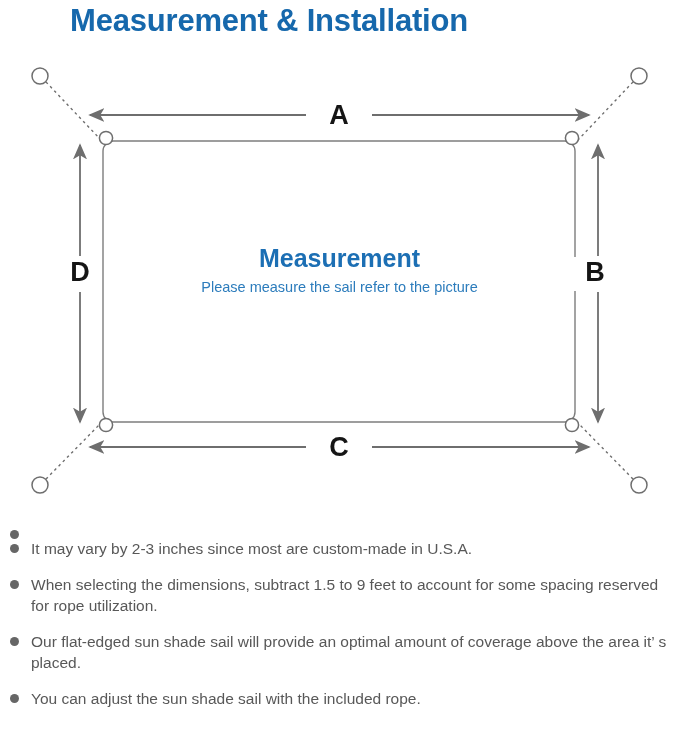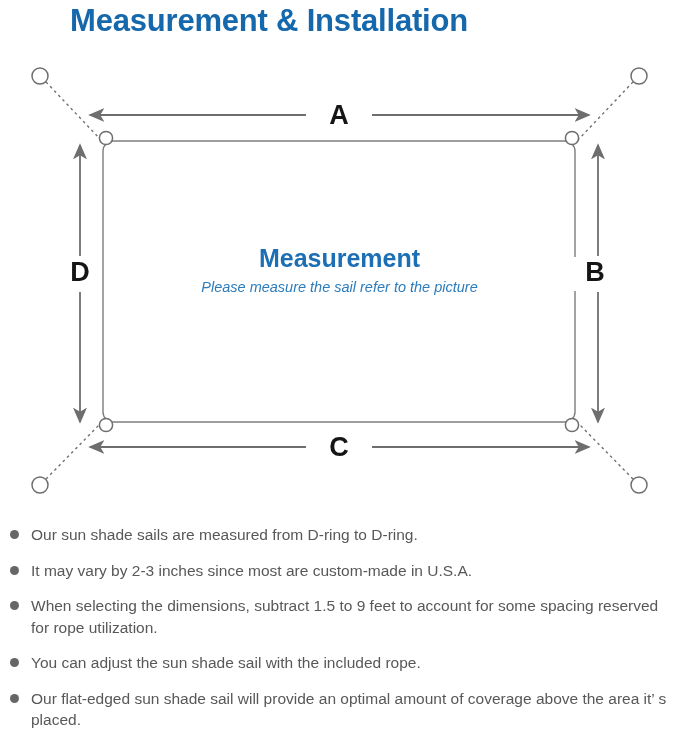--- a/index.html
+++ b/index.html
@@ -55,21 +55,20 @@
     font-size: 25px;
     font-weight: bold;
     color: #1C6FB4;
     line-height: 32px;
   }
   .center-sub {
     font-size: 14.5px;
     color: #2C7CBC;
     line-height: 22px;
     margin-top: 2px;
-    font-style: italic;
   }
 
   .dim-label {
     position: absolute;
     font-size: 27px;
     font-weight: bold;
     color: #151515;
     font-family: "Liberation Sans", sans-serif;
     background: #ffffff;
     text-align: center;
@@ -157,31 +156,30 @@
 
   <div class="dim-label dim-a">A</div>
   <div class="dim-label dim-b">B</div>
   <div class="dim-label dim-c">C</div>
   <div class="dim-label dim-d">D</div>
 </div>
 
 <div class="notes">
   <div class="note-item">
     <span class="bullet"></span>
-    <span>Our sun shade sails are measured from D-ring to D-ring.</span>
   </div>
   <div class="note-item">
     <span class="bullet"></span>
     <span>It may vary by 2-3 inches since most are custom-made in U.S.A.</span>
   </div>
   <div class="note-item">
     <span class="bullet"></span>
     <span>When selecting the dimensions, subtract 1.5 to 9 feet to account for some spacing reserved for rope utilization.</span>
   </div>
   <div class="note-item">
     <span class="bullet"></span>
-    <span>You can adjust the sun shade sail with the included rope.</span>
+    <span>Our flat-edged sun shade sail will provide an optimal amount of coverage above the area it’ s placed.</span>
   </div>
   <div class="note-item">
     <span class="bullet"></span>
-    <span>Our flat-edged sun shade sail will provide an optimal amount of coverage above the area it’ s placed.</span>
+    <span>You can adjust the sun shade sail with the included rope.</span>
   </div>
 </div>
 
 </body></html>

